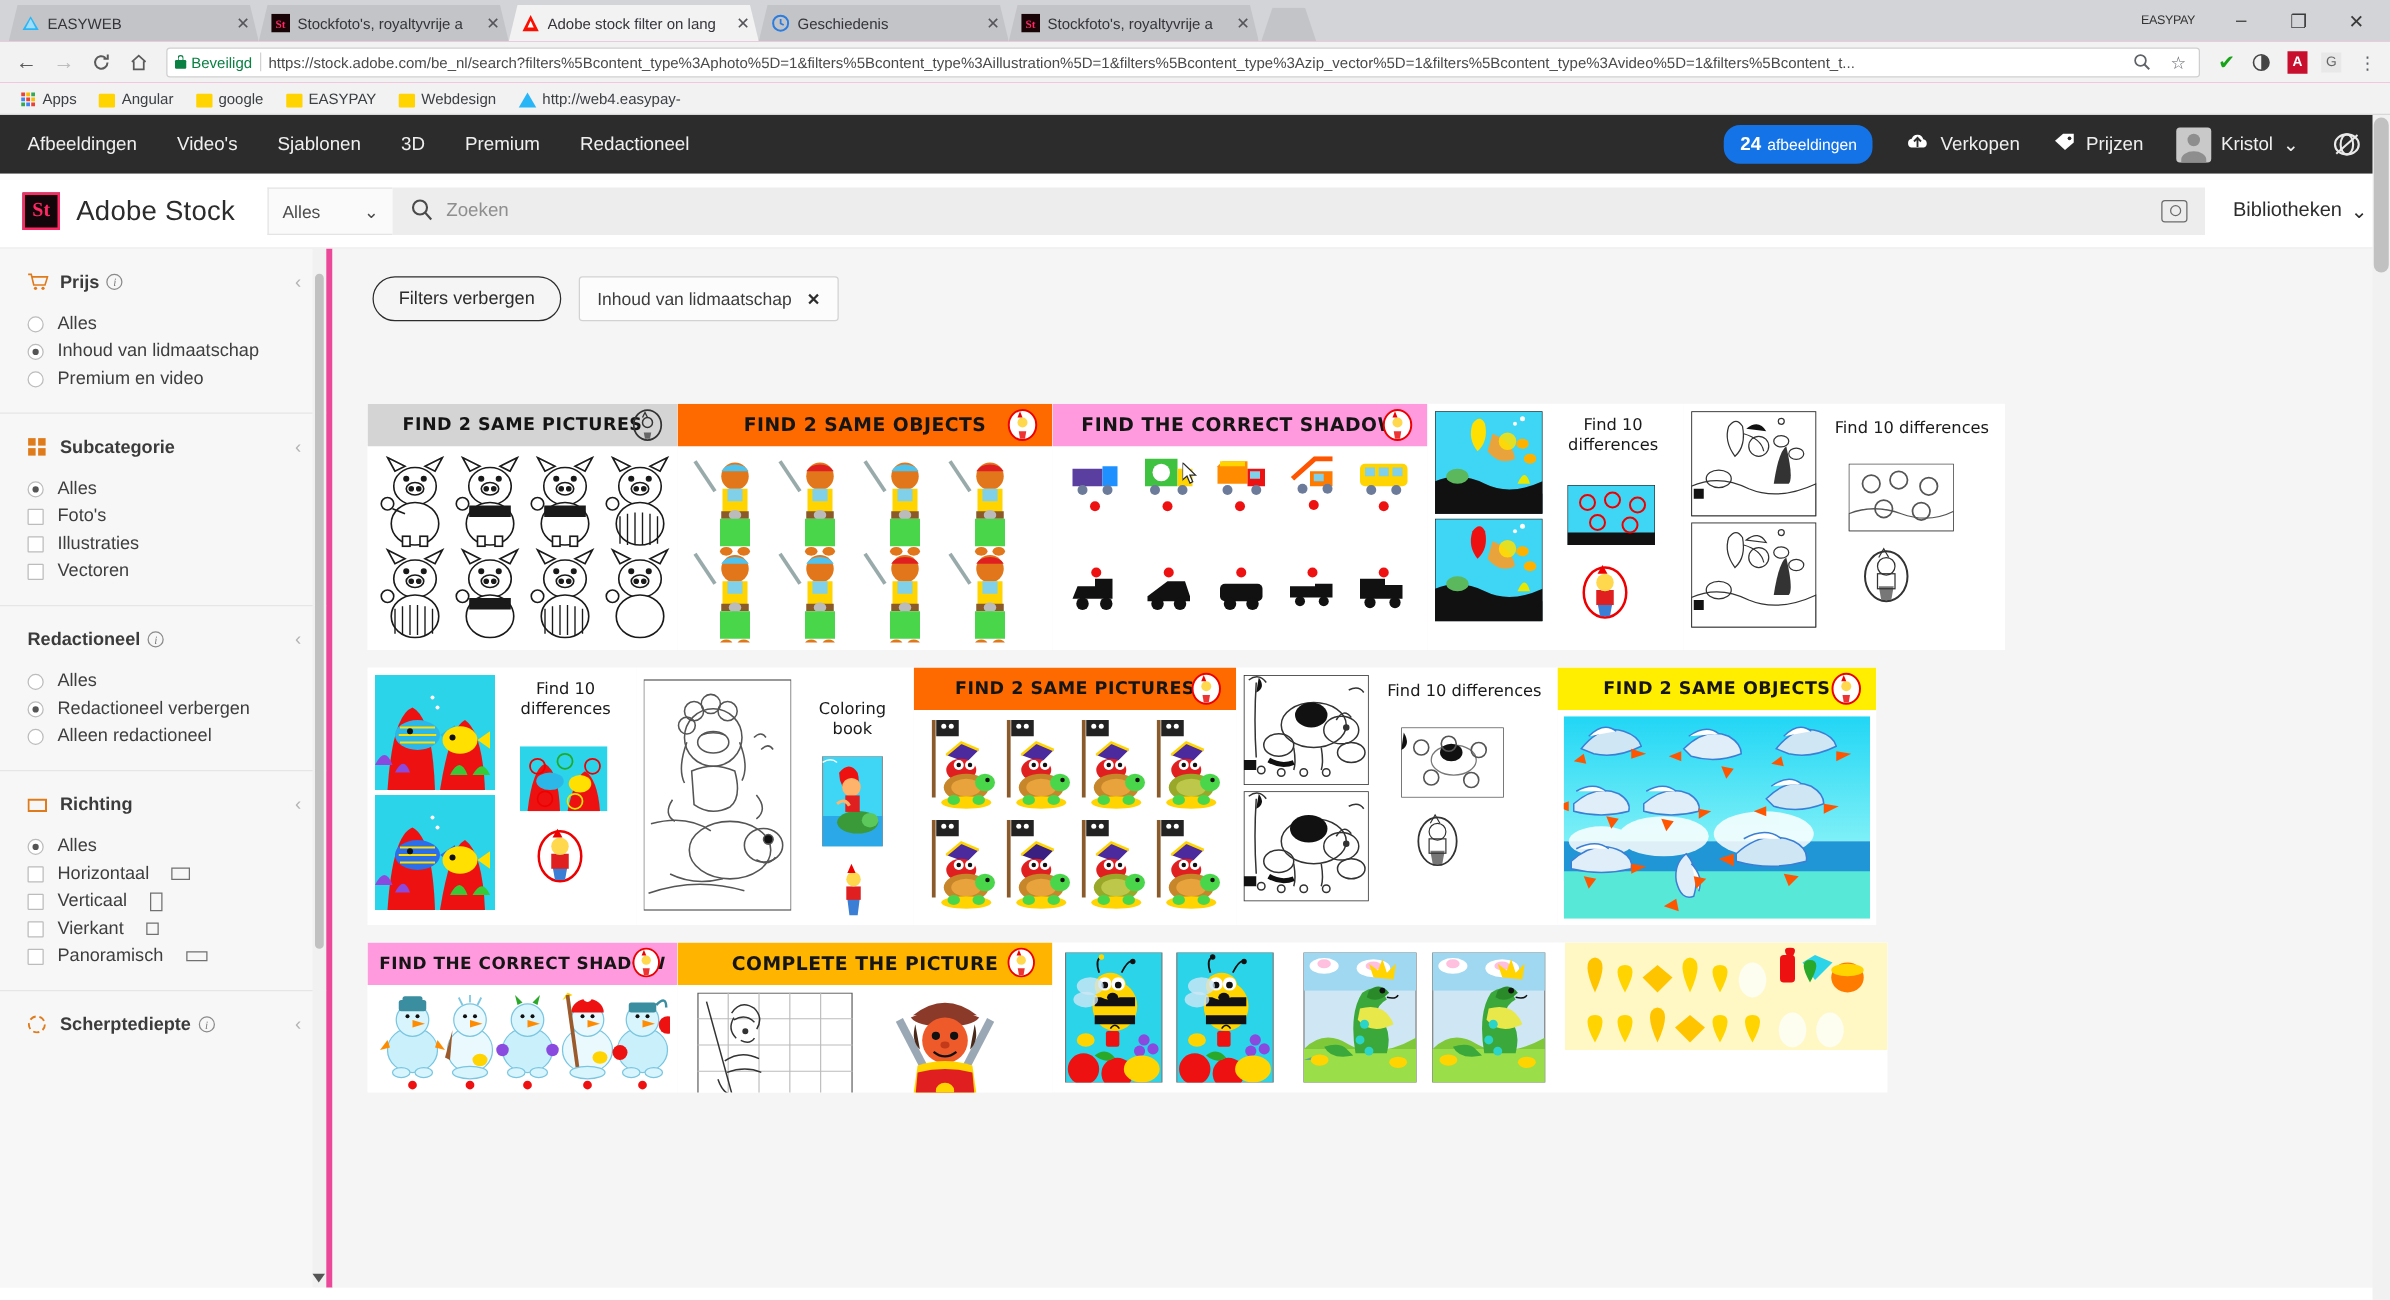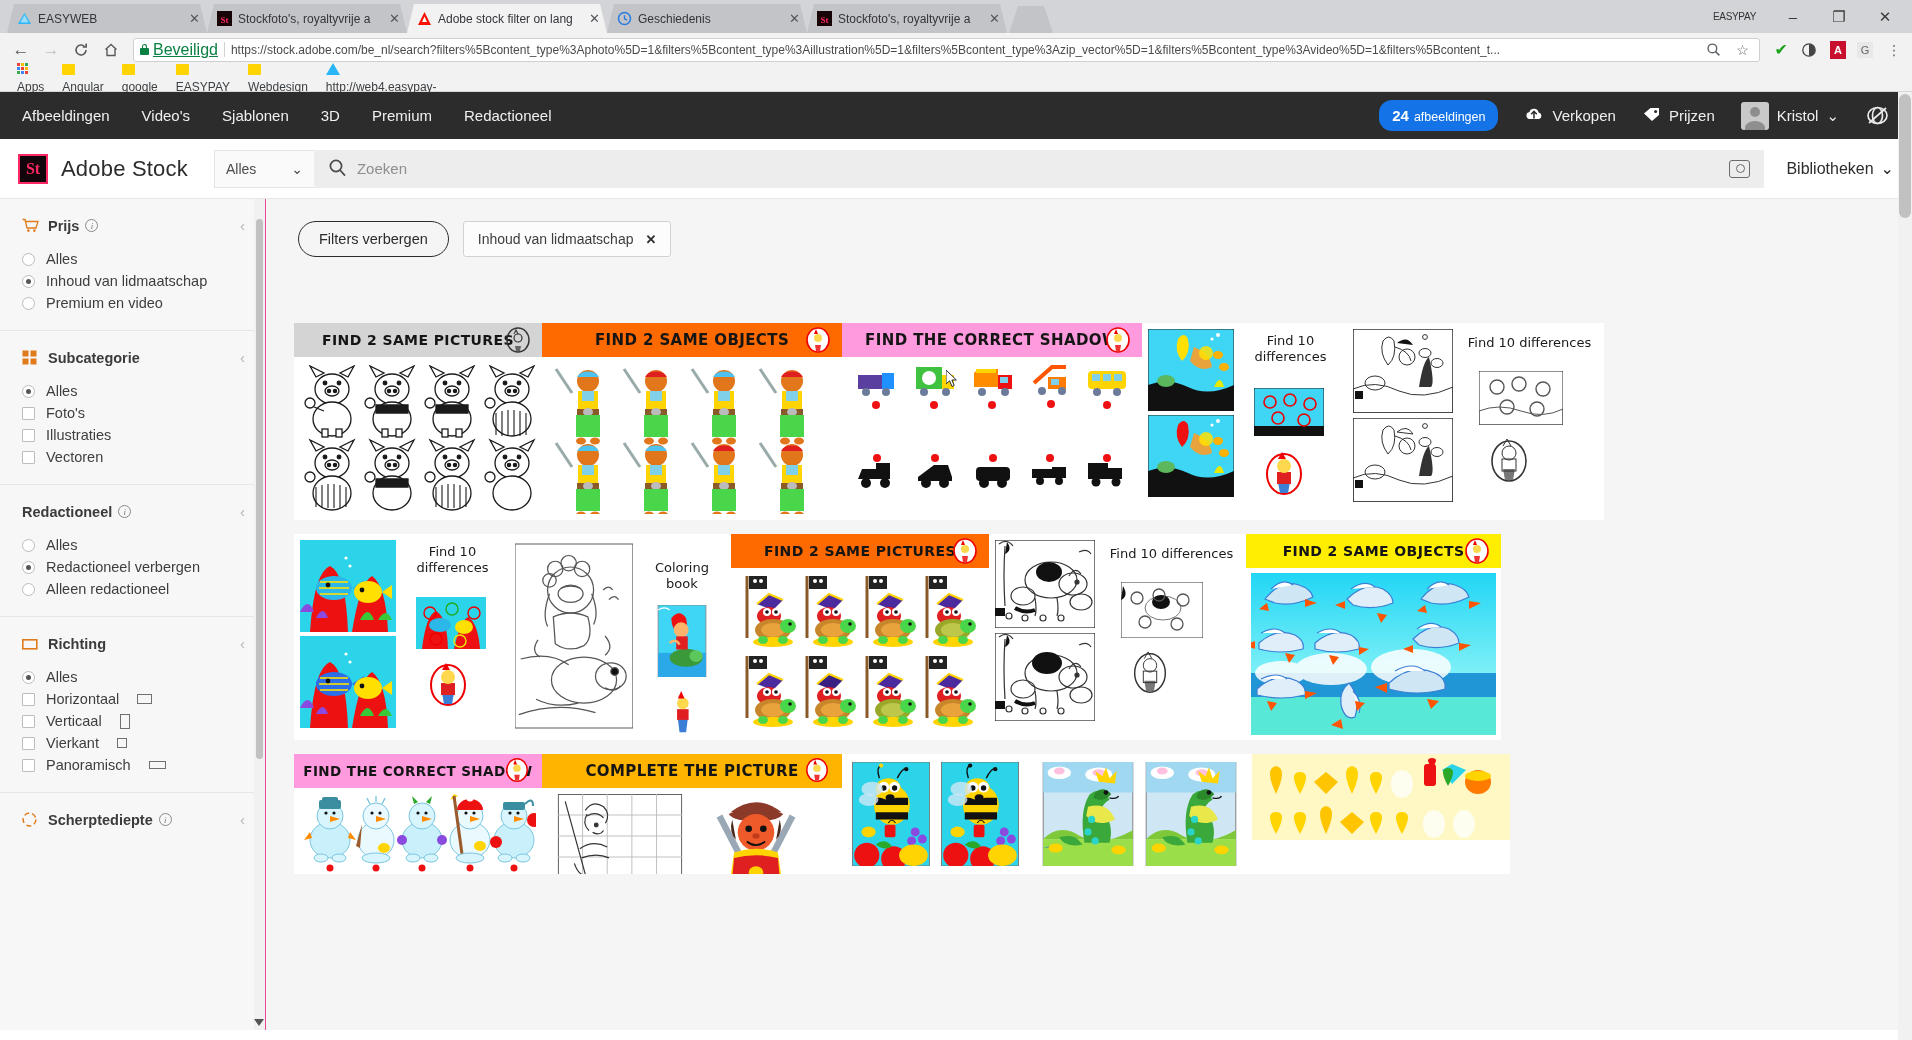--- a/index.html
+++ b/index.html
@@ -55,38 +55,38 @@
   .omnibox {
     flex:1 1 auto; height:24px; background:#fff; border:1px solid #cfcfcf;
     border-radius:3px; display:flex; align-items:center; padding:0 6px; gap:6px;
     margin:0 5px; overflow:hidden;
   }
   .lockwrap { display:flex; align-items:center; gap:4px; flex:0 0 auto; }
   .lockicon { width:9px; height:11px; position:relative; display:inline-block; }
   .lockicon .body { position:absolute; bottom:0; left:0; width:9px; height:7px; background:#0b8043; border-radius:1px;}
   .lockicon .shackle { position:absolute; top:0; left:2px; width:5px; height:5px;
      border:1.6px solid #0b8043; border-bottom:none; border-radius:3px 3px 0 0;}
-  .secure { color:#0b8043; font-size:16px;text-decoration:underline; }
+  .secure { color:#0b8043; font-size:12px; }
   .omnidiv { width:1px; height:15px; background:#d2d2d2; flex:0 0 1px;}
   .url { font-size:12px; color:#4a4a4a; white-space:nowrap; overflow:hidden; flex:1 1 auto;}
   .omni-right { display:flex; align-items:center; gap:9px; flex:0 0 auto; padding-left:4px;}
   .tbicon { width:20px; height:20px; display:flex; align-items:center; justify-content:center;
      font-size:14px; color:#5f6368; }
   .tb-ext { display:flex; align-items:center; gap:11px; padding-left:6px;}
   .ext-green { color:#19a319; font-size:16px; }
   .ext-pdf { width:16px; height:18px; background:#c8102e; color:#fff; font-size:11px;
      display:flex; align-items:center; justify-content:center; font-weight:bold;}
   .ext-g { width:16px; height:16px; background:#e8e8e8; color:#666; font-size:11px;
      display:flex; align-items:center; justify-content:center;}
 
   .bookmarks {
     height:26px; background:#f2f2f3; display:flex; align-items:center;
     padding:0 10px; gap:4px; border-bottom:1px solid #d8d8d8;
   }
-  .bm { display:flex; align-items:flex-start; gap:5px; padding:2px 7px; font-size:12px; color:#3c4043;flex-direction:column;}
+  .bm { display:flex; align-items:flex-end; gap:5px; padding:2px 7px; font-size:12px; color:#3c4043;}
   .bm-grid { width:12px; height:12px; display:grid; grid-template-columns:repeat(3,3px);
     grid-template-rows:repeat(3,3px); gap:1px;}
   .bm-grid i{ display:block; width:3px; height:3px; }
   .bm-folder { width:13px; height:11px; background:#ffd400; border-radius:1px; display:inline-block;}
   .bm-tri { width:0;height:0;border-left:7px solid transparent;border-right:7px solid transparent;
     border-bottom:12px solid #29b6f6; display:inline-block;}
 
   
   .viewport { position:relative; width:1912px; height:948px; background:#fff; overflow:hidden;}
 
@@ -127,21 +127,21 @@
      position:relative;}
   .cam-icon::before{content:"";position:absolute;top:3px;left:6px;width:7px;height:7px;
      border:1.6px solid #6b6b6b;border-radius:50%;}
   .bib { margin-left:22px; font-size:16px; color:#2c2c2c; display:flex; align-items:center; gap:7px;}
 
   
   .content { display:flex; height:831px; background:#f5f5f5; }
 
   
   .sidebar { width:266px; flex:0 0 266px; background:#f7f7f7; position:relative;
-     border-right:1px solid #ec4899; overflow:hidden;}
+     border-right:5px solid #ec4899; overflow:hidden;}
   .fgroup { padding:18px 0 16px 0; border-bottom:1px solid #e6e6e6; }
   .fhead { display:flex; align-items:center; padding:0 20px 0 22px; margin-bottom:14px;}
   .fhead .ficon { width:17px; margin-right:9px; color:#e07b1c; display:flex; align-items:center;}
   .fhead .ftitle { font-size:14.5px; font-weight:bold; color:#3b3b3b; }
   .info-i { width:13px;height:13px;border:1.2px solid #8a8a8a;border-radius:50%;
      font-size:9px;color:#7a7a7a;display:inline-flex;align-items:center;justify-content:center;
      margin-left:6px; font-style:italic; font-family:"Liberation Serif",serif;}
   .fcaret { margin-left:auto; color:#b4b4b4; font-size:15px; }
   .fopt { display:flex; align-items:center; padding:3px 22px; gap:11px; font-size:14.5px; color:#3e3e3e;}
   .radio { width:13px;height:13px;border:1px solid #bcbcbc;border-radius:50%;background:#fff;

